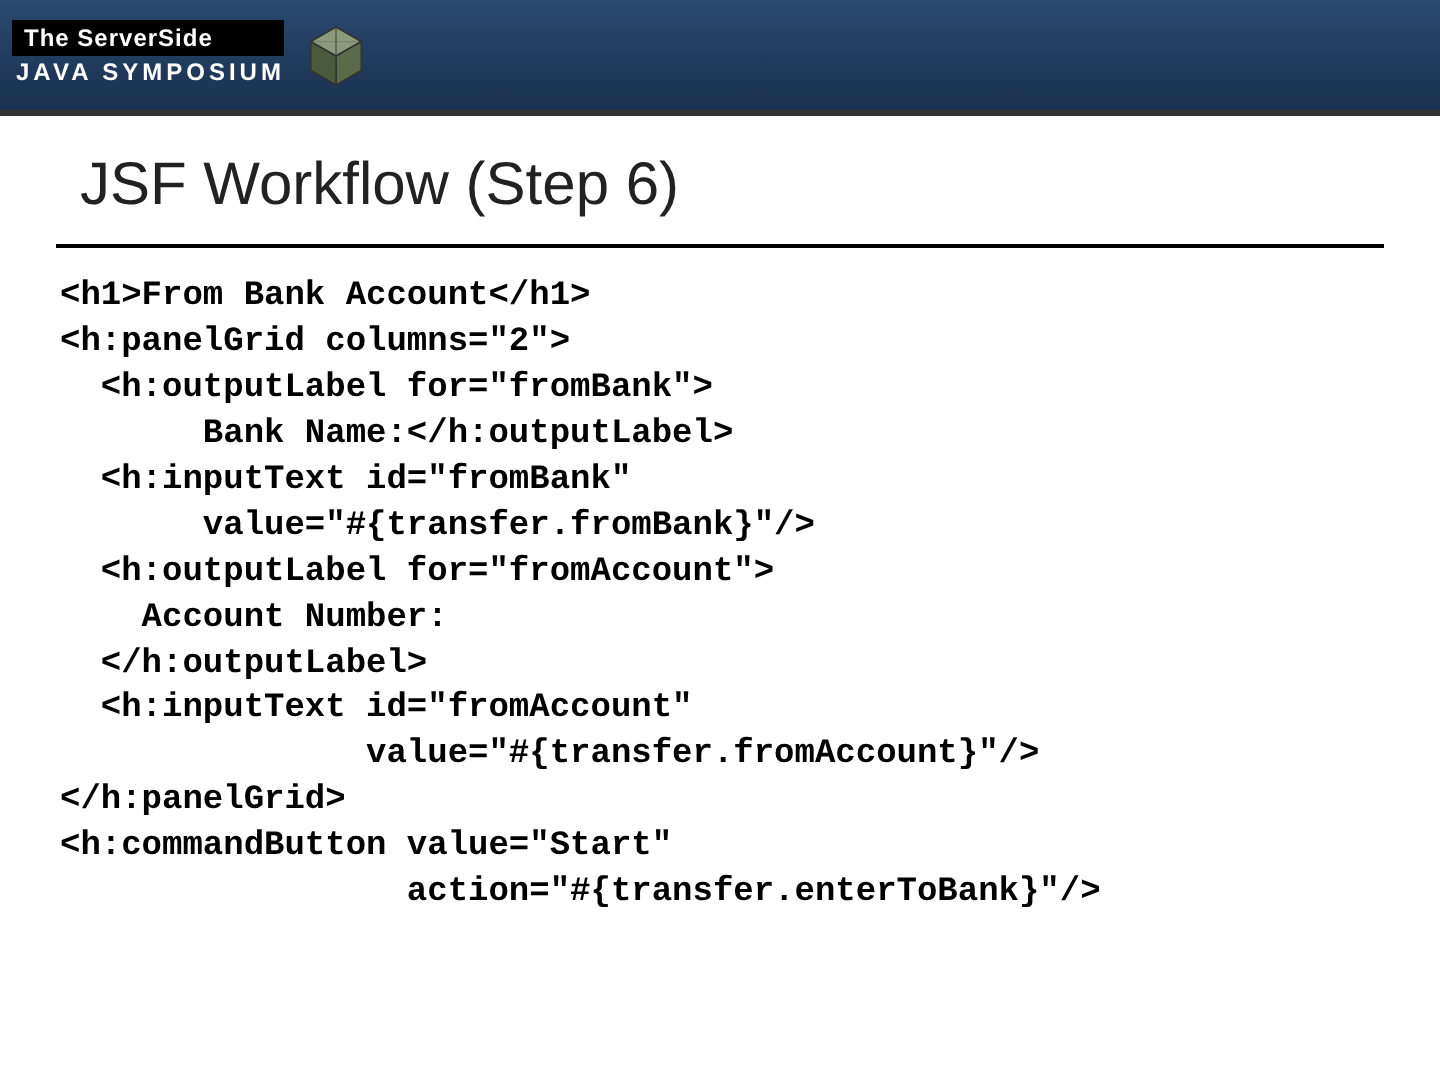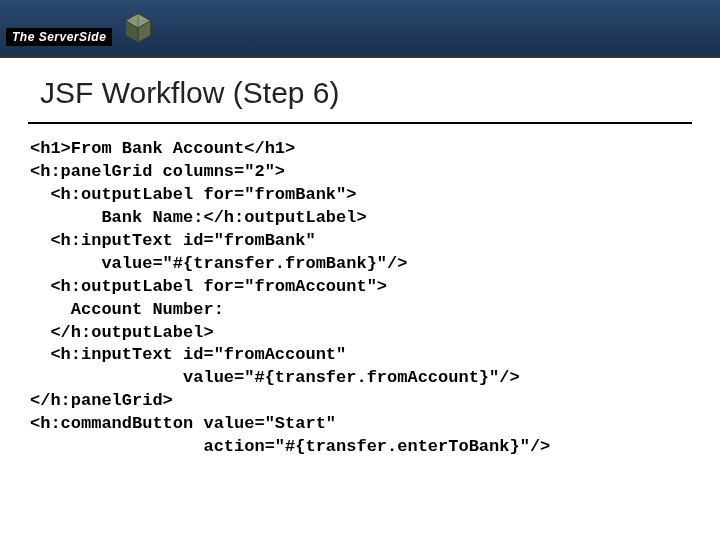--- a/index.html
+++ b/index.html
@@ -15,23 +15,22 @@
     height: 58px;
     background: #1e3a5f;
     background: linear-gradient(to bottom, #2a4a70 0%, #1a3050 100%);
     border-bottom: 3px solid #333;
     display: flex;
     align-items: center;
     padding: 0 6px;
   }
   .logo-block {
     display: flex;
-    align-items: flex-end;
+    align-items: flex-start;
     gap: 8px;
-    font-style: italic;
   }
   .logo-text {
     display: flex;
     flex-direction: column;
     line-height: 1;
   }
   .logo-top {
     background: #000;
     color: #fff;
     font-size: 12px;
@@ -72,20 +71,21 @@
     line-height: 1.35;
   }
 </style>
 </head>
 <body>
 
 <div class="header-bar">
   <div class="logo-block">
     <div class="logo-text">
       <span class="logo-top">The ServerSide</span>
+      <span class="logo-bottom">JAVA SYMPOSIUM</span>
     </div>
     <svg class="logo-icon" viewBox="0 0 40 40">
       <polygon points="20,4 34,12 34,28 20,36 6,28 6,12" fill="#6a7a5a" stroke="#333" stroke-width="1"></polygon>
       <polygon points="20,4 34,12 20,20 6,12" fill="#8a9a7a" stroke="#333" stroke-width="0.8"></polygon>
       <polygon points="20,20 34,12 34,28 20,36" fill="#5a6a4a" stroke="#333" stroke-width="0.8"></polygon>
       <polygon points="6,12 20,20 20,36 6,28" fill="#4a5a3a" stroke="#333" stroke-width="0.8"></polygon>
       <line x1="20" y1="4" x2="20" y2="20" stroke="#333" stroke-width="0.5"></line>
       <line x1="6" y1="12" x2="34" y2="12" stroke="#333" stroke-width="0.3" opacity="0.4"></line>
     </svg>
   </div>

